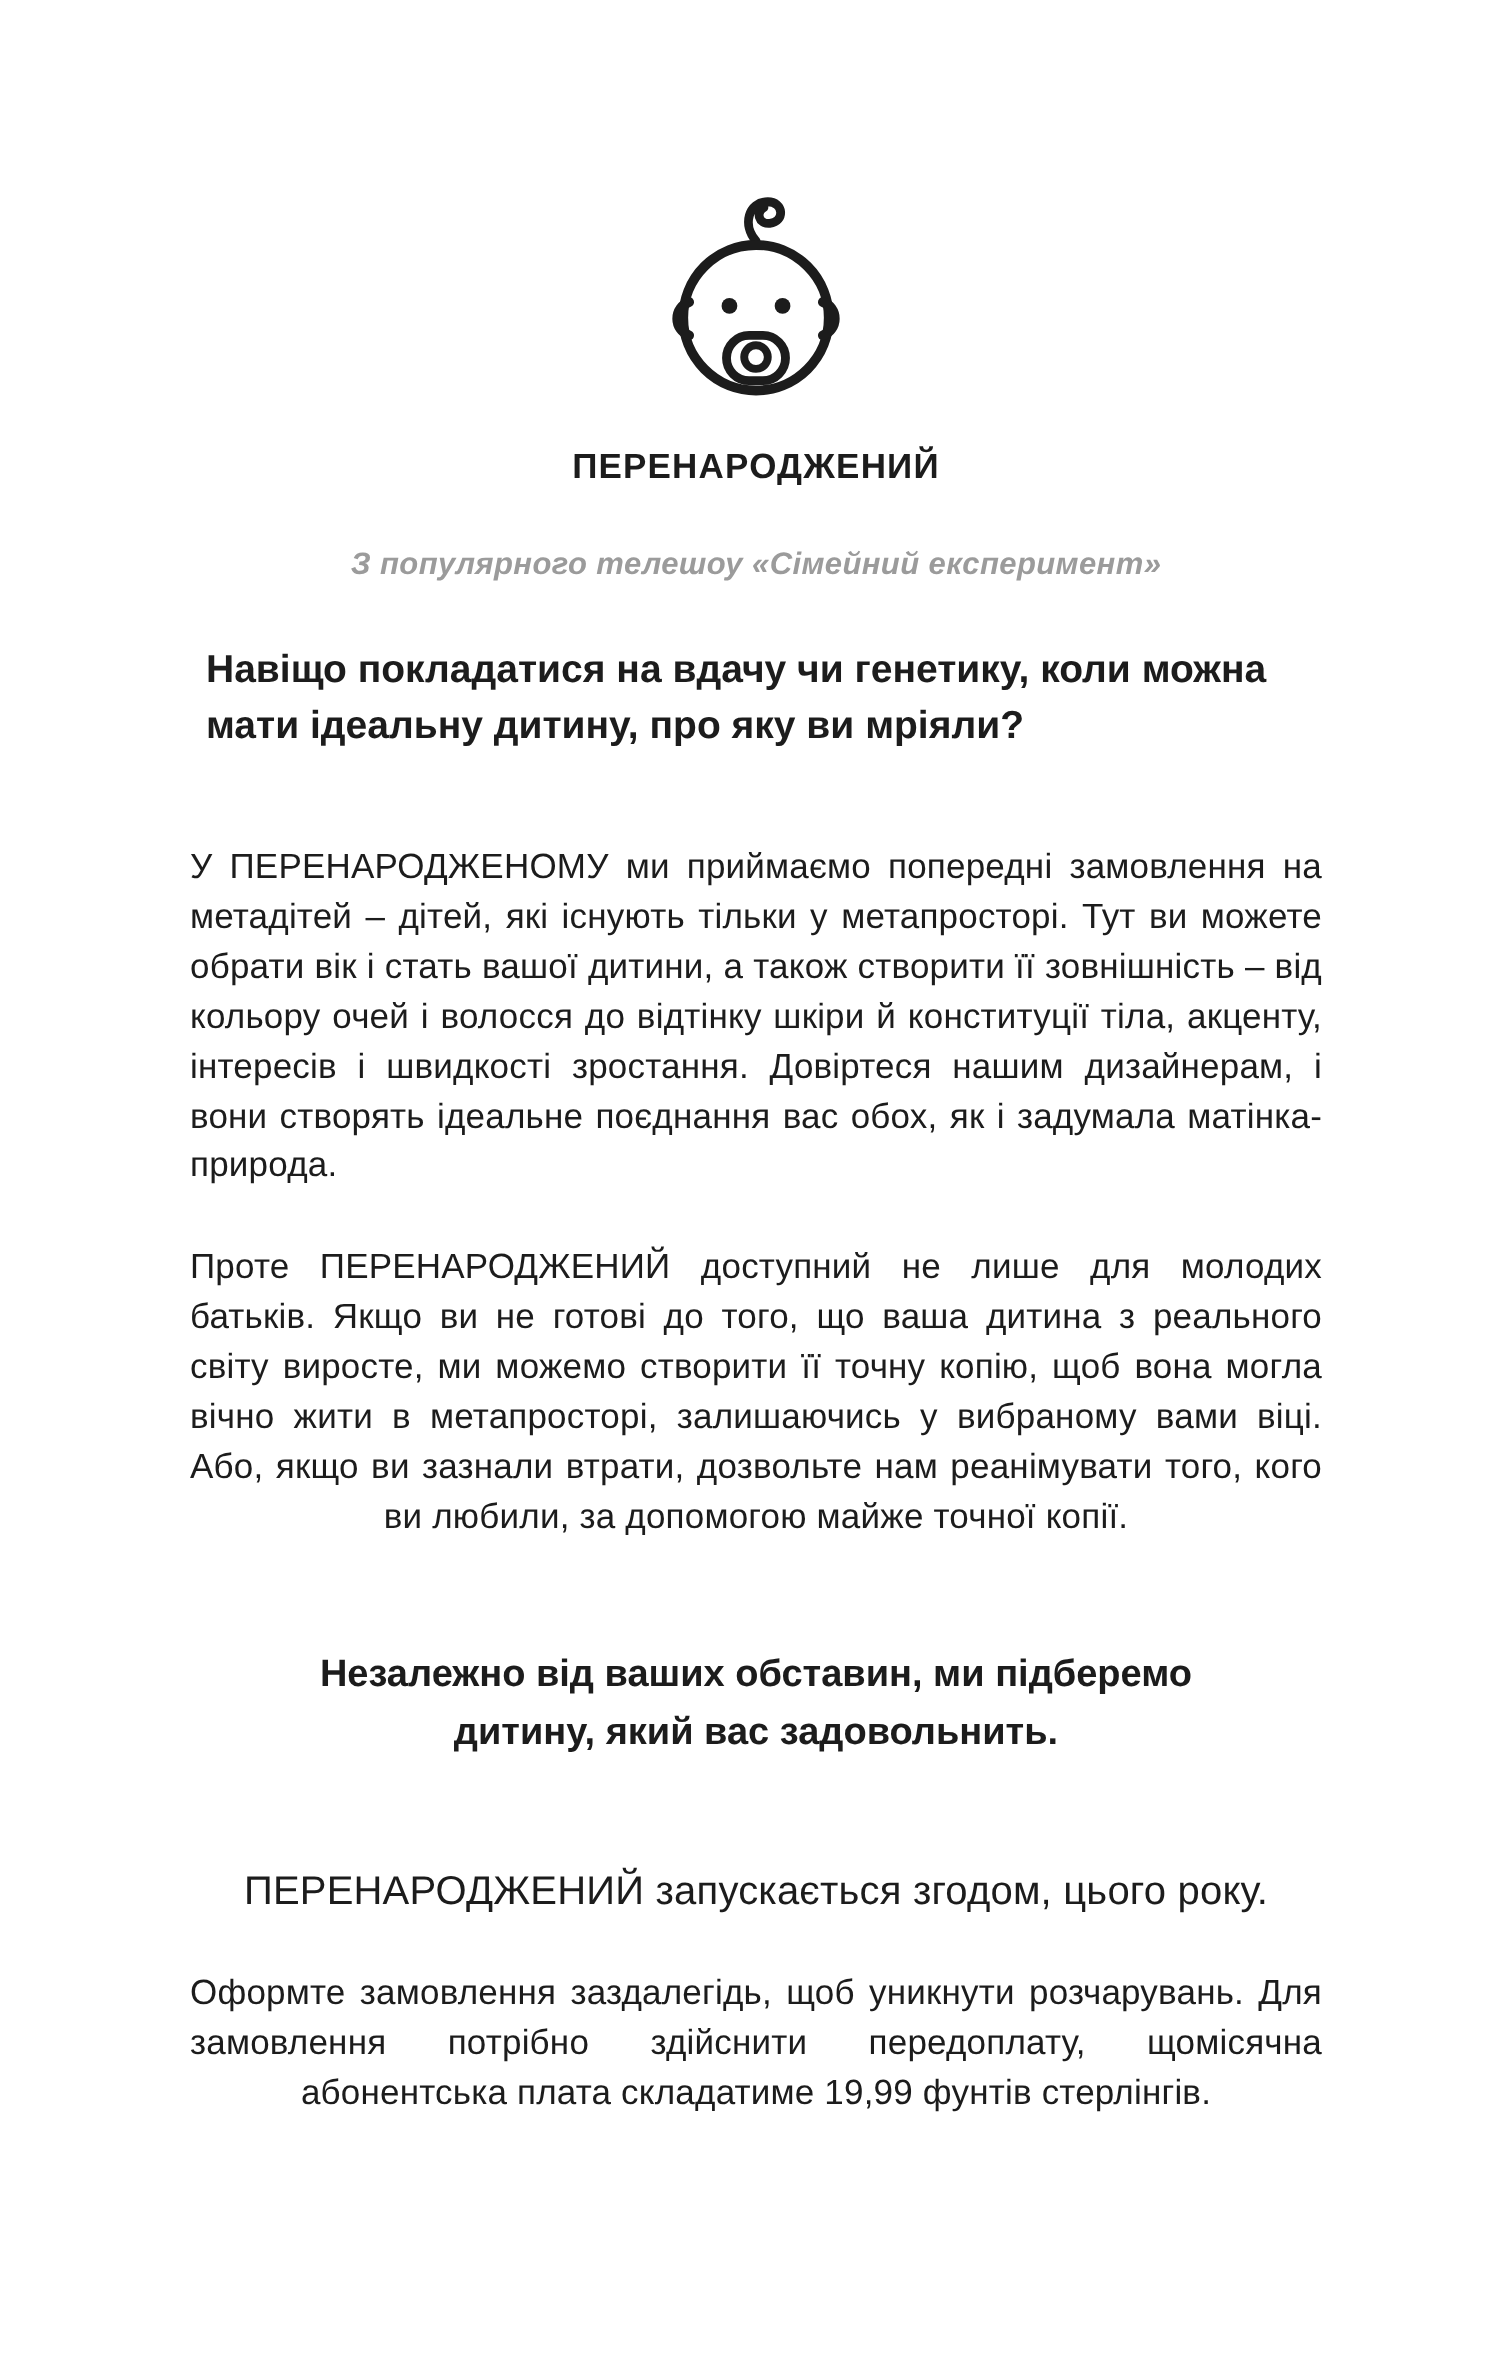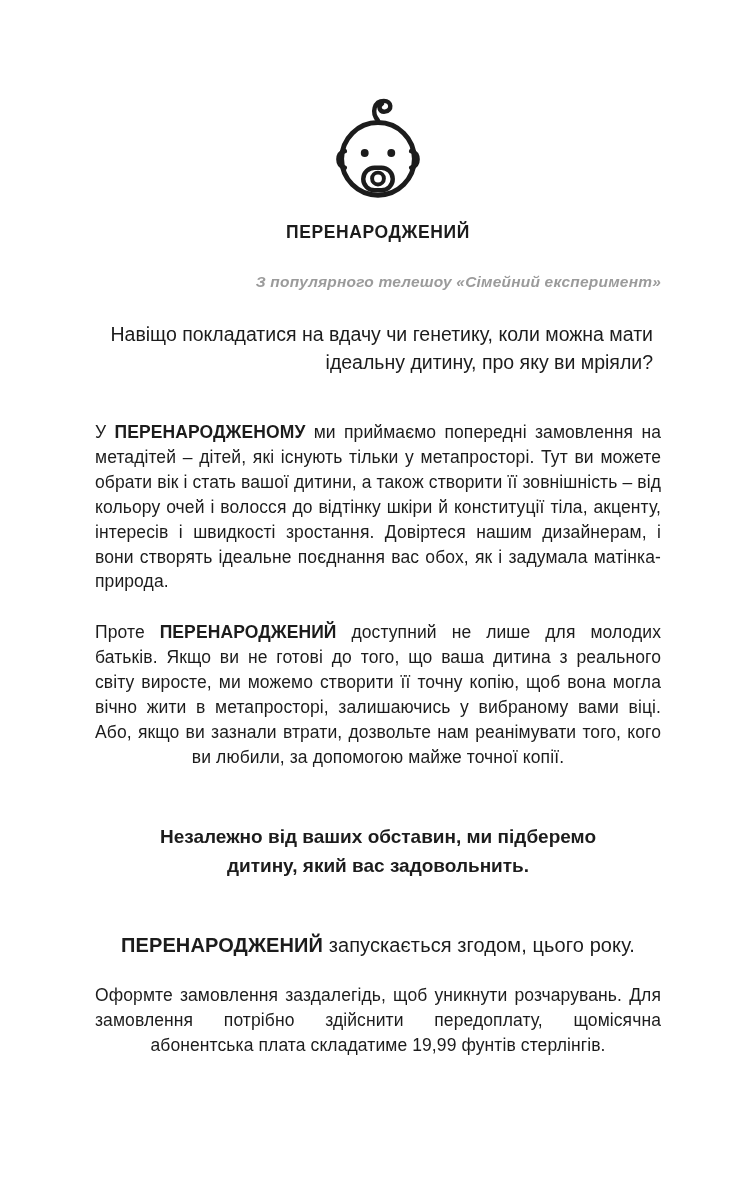--- a/index.html
+++ b/index.html
@@ -17,46 +17,46 @@
   .icon-wrap svg { display: inline-block; }
 
   .brand-title {
     text-align: center;
     font-weight: bold;
     font-size: 17.5px;
     letter-spacing: 0.6px;
     margin-top: 6px;
   }
   .tagline {
-    text-align: right;
+    text-align: center;
     font-style: italic;
     font-weight: bold;
     color: #9b9b9b;
     font-size: 15.5px;
     margin-top: 30px;
     letter-spacing: 0.2px;
   }
   .headline {
-    text-align: right;
-    font-weight: normal;
+    text-align: left;
+    font-weight: bold;
     font-size: 19.5px;
     line-height: 1.42;
     margin-top: 30px;
     padding: 0 8px;
   }
   .para {
     font-size: 17.5px;
     line-height: 1.42;
     text-align: justify;
     margin-top: 26px;
     letter-spacing: 0.1px;
   }
   .para.center-last { text-align-last: center; }
   .para.first-body { margin-top: 44px; }
-  b.brand-inline { font-weight: bold; }
+  b.brand-inline { font-weight: normal; }
 
   .promise {
     text-align: center;
     font-weight: bold;
     font-size: 19px;
     line-height: 1.5;
     margin-top: 54px;
     padding: 0 42px;
   }
   .launch {

